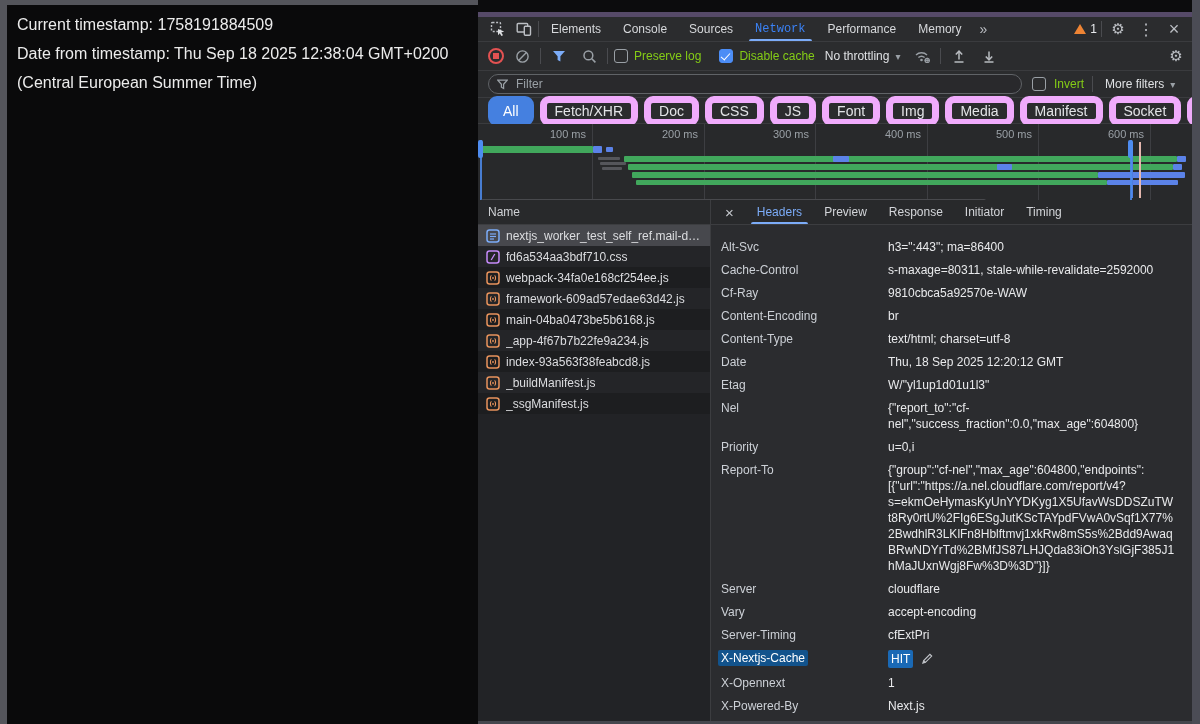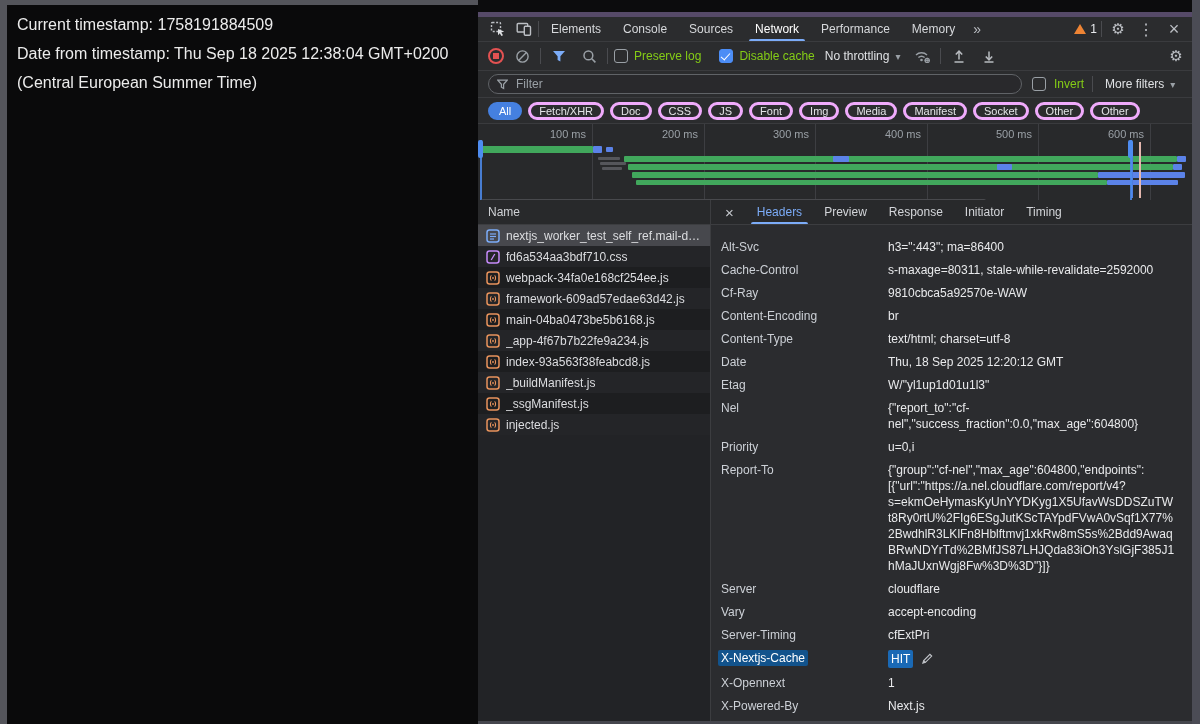--- a/index.html
+++ b/index.html
@@ -14,21 +14,21 @@
   #page{position:absolute;left:7px;top:5px;width:471px;height:719px;background:#0a0a0b;border-top-left-radius:7px;box-sizing:border-box;padding:5px 8px 0 10px;color:#ececec;font-size:16px;line-height:29px;}
   
   #devtools{position:absolute;left:478px;top:12px;width:714px;height:724px;background:#2b2c2e;color:#dfe1e4;font-size:12px;}
   .top-strip{height:5px;background:#564a68;}
   .vsep{width:1px;height:16px;background:#4a4b4f;flex:none;}
   .ico{display:flex;align-items:center;justify-content:center;width:24px;height:22px;flex:none;cursor:pointer;}
   .glyph{font-size:15px;color:#bcbfc4;}
   
   .tabbar{height:24px;display:flex;align-items:center;border-bottom:1px solid #3a3b3e;padding-left:8px;gap:2px;}
   .tab{padding:0 10px;height:100%;display:flex;align-items:center;color:#d6d8db;cursor:pointer;position:relative;white-space:nowrap;}
-  .tab.sel{color:#ffffff;}
+  .tab.sel{color:#3b82f6;font-family:Liberation Mono, monospace;}
   .tab.sel::after{content:"";position:absolute;left:4px;right:4px;bottom:0;height:2px;background:#7cacf8;border-radius:2px 2px 0 0;}
   .more{color:#bcbfc4;font-size:14px;padding:0 6px;cursor:pointer;}
   .tb-right{margin-left:auto;display:flex;align-items:center;gap:4px;padding-right:6px;}
   .warn{display:flex;align-items:center;gap:4px;cursor:pointer;color:#e8eaed;}
   .tri{width:0;height:0;border-left:6px solid transparent;border-right:6px solid transparent;border-bottom:10px solid #ee8434;display:inline-block;}
   
   .tb2{height:28px;display:flex;align-items:center;border-bottom:1px solid #3a3b3e;padding-left:10px;gap:6px;}
   .rec{width:12px;height:12px;border:2px solid #e35252;border-radius:50%;display:flex;align-items:center;justify-content:center;cursor:pointer;}
   .rec i{width:6px;height:6px;background:#e35252;display:block;}
   .cb{width:12px;height:12px;border:1.5px solid #9aa0a6;border-radius:3px;flex:none;cursor:pointer;}
@@ -38,21 +38,21 @@
   .drop{display:flex;align-items:center;gap:6px;cursor:pointer;padding:0 4px;text-align:right;}
   .caret{color:#9aa0a6;font-size:10px;}
   .spacer{flex:1;}
   
   .frow{height:26px;display:flex;align-items:center;border-bottom:1px solid #3a3b3e;padding:0 10px 0 10px;gap:8px;}
   .fpill{display:flex;align-items:center;gap:6px;width:516px;height:18px;border:1px solid #606367;border-radius:10px;padding:0 8px;background:#29292c;}
   .fpill input{flex:1;background:transparent;border:none;outline:none;color:#e8eaed;font-size:12px;font-family:"Liberation Sans",sans-serif;}
   .fpill input::placeholder{color:#9aa0a6;}
   
   .chips{height:25px;display:flex;align-items:center;gap:6px;padding-left:10px;border-bottom:1px solid #3a3b3e;}
-  .chip{border:3px solid #f0abfc;border-radius:9px;padding:0 8px;color:#e3e4e7;font-size:11px;white-space:nowrap;cursor:pointer;}
+  .chip{border:7px solid #f0abfc;border-radius:9px;padding:0 8px;color:#e3e4e7;font-size:14px;white-space:nowrap;cursor:pointer;}
   .chip.sel{background:#4580e0;border-color:#4580e0;color:#fff;}
   
   .timeline{height:80px;position:relative;background:#28292b;border-bottom:1px solid #3a3b3e;overflow:hidden;}
   .grid{position:absolute;top:0;bottom:0;width:1px;background:#3d3e42;}
   .tick{position:absolute;top:4px;width:76px;text-align:right;color:#9aa0a6;font-size:11px;}
   .bar{position:absolute;border-radius:1px;}
   .g{background:#41a75c;}
   .b{background:#5b82e8;}
   .q{background:#55565b;}
   .evline{position:absolute;top:18px;width:2px;height:56px;}
@@ -328,28 +328,20 @@
         <span class="rlabel">_buildManifest.js</span>
       </div>
       <div class="req-row">
         <svg class="ficon" viewBox="0 0 14 14">
             <rect x="1" y="1" width="12" height="12" rx="2.5" fill="none" stroke="#e8935c" stroke-width="1.5"></rect>
             <path d="M5.4 4.4 c-1.3 0.9 -1.3 4.3 0 5.2 M8.6 4.4 c1.3 0.9 1.3 4.3 0 5.2" fill="none" stroke="#e8935c" stroke-width="1.1"></path>
             <circle cx="7" cy="7" r="0.9" fill="#e8935c"></circle>
           </svg>
         <span class="rlabel">_ssgManifest.js</span>
       </div>
-      <div class="req-row">
-        <svg class="ficon" viewBox="0 0 14 14">
-            <rect x="1" y="1" width="12" height="12" rx="2.5" fill="none" stroke="#e8935c" stroke-width="1.5"></rect>
-            <path d="M5.4 4.4 c-1.3 0.9 -1.3 4.3 0 5.2 M8.6 4.4 c1.3 0.9 1.3 4.3 0 5.2" fill="none" stroke="#e8935c" stroke-width="1.1"></path>
-            <circle cx="7" cy="7" r="0.9" fill="#e8935c"></circle>
-          </svg>
-        <span class="rlabel">injected.js</span>
-      </div>
     </div>
 
     <div class="details">
       <div class="dtabs">
         <span class="dclose">×</span>
         <span class="dtab sel">Headers</span>
         <span class="dtab">Preview</span>
         <span class="dtab">Response</span>
         <span class="dtab">Initiator</span>
         <span class="dtab">Timing</span>

